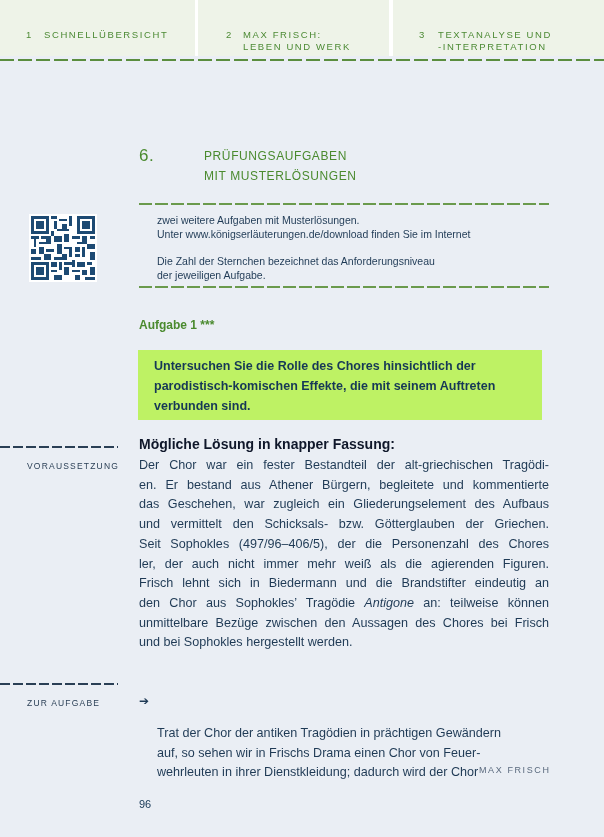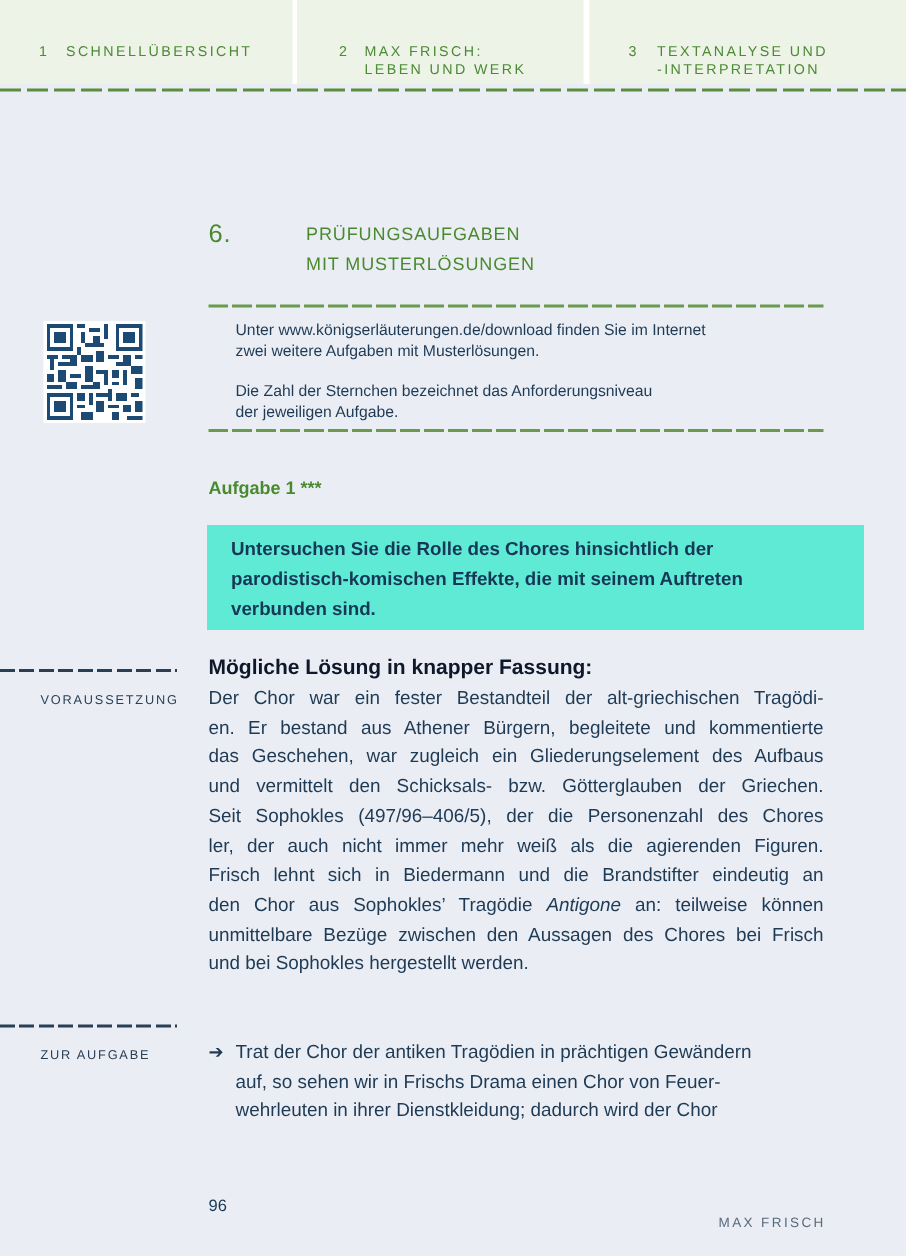--- a/index.html
+++ b/index.html
@@ -59,22 +59,22 @@
   .qr svg { width: 64px; height: 64px; display: block; }
   .info {
     position: absolute; left: 157px; font-size: 10.5px; line-height: 14px; color: #1f3a55;
   }
 
   .aufgabe-title {
     position: absolute; left: 139px; top: 318px;
     font-size: 12px; color: #4a8a2e; font-weight: bold;
   }
   .task-box {
-    position: absolute; left: 138px; top: 350px; width: 438px; height: 70px;
-    background: #5eead4;
+    position: absolute; left: 138px; top: 350px; width: 404px; height: 70px;
+    background: #bef264;
     padding: 6px 0 0 16px;
     font-size: 12.5px; font-weight: bold; color: #163856; line-height: 20px;
   }
 
   .side-dash {
     position: absolute; left: 0; width: 118px; height: 2px;
     background: repeating-linear-gradient(90deg, #2a3f55 0 10px, transparent 10px 13px);
   }
   .side-label {
     position: absolute; font-size: 8.5px; letter-spacing: 1.2px; color: #2a3f55;
@@ -89,28 +89,28 @@
     font-size: 12.6px; line-height: 19.7px; color: #1f3a55;
     text-align: justify;
   }
   .body-text .line { display: block; text-align: justify; text-align-last: justify; white-space: nowrap; }
   .body-text .line.last { text-align-last: left; }
   .bullet {
     position: absolute; left: 139px; top: 692px; width: 410px;
     font-size: 12.6px; line-height: 19.7px; color: #1f3a55;
   }
   .bullet .arrow { position: absolute; left: 0; top: 0; font-weight: bold; font-size: 12px; }
-  .bullet .lines { margin-left: 18px; }
+  .bullet .lines { margin-left: 18px; margin-top: 32px; }
   .bullet .line { display: block; white-space: nowrap; }
 
   .page-num {
     position: absolute; left: 139px; top: 798px; font-size: 11px; color: #163856;
   }
   .running-head {
-    position: absolute; left: 479px; top: 810px; font-size: 9px; letter-spacing: 1.6px; color: #5a6a7e;
+    position: absolute; left: 479px; top: 765px; font-size: 9px; letter-spacing: 1.6px; color: #5a6a7e;
   }
 </style>
 </head>
 <body>
 
 <div class="header">
   <div class="tab tab1">
     <span class="num">1</span>
     <span class="label">
       <span style="display:block">SCHNELLÜBERSICHT</span>
@@ -199,22 +199,22 @@
       <rect x="20" y="21" width="2" height="2"></rect>
         <rect x="23" y="20" width="2" height="3"></rect>
         <rect x="9" y="23" width="3" height="2"></rect>
       <rect x="17" y="23" width="2" height="2"></rect>
         <rect x="21" y="24" width="4" height="1"></rect>
     </g>
   </svg>
 </div>
 
 <div class="info" style="top:213px;">
+  <span style="display:block">zwei weitere Aufgaben mit Musterlösungen.</span>
   <span style="display:block">Unter www.königserläuterungen.de/download finden Sie im Internet</span>
-  <span style="display:block">zwei weitere Aufgaben mit Musterlösungen.</span>
 </div>
 <div class="info" style="top:254px;">
   <span style="display:block">Die Zahl der Sternchen bezeichnet das Anforderungsniveau</span>
   <span style="display:block">der jeweiligen Aufgabe.</span>
 </div>
 
 <div class="dash-rule" style="left:139px; top:286px; width:410px;"></div>
 
 <div class="aufgabe-title">Aufgabe 1 ***</div>
 <div class="task-box">

